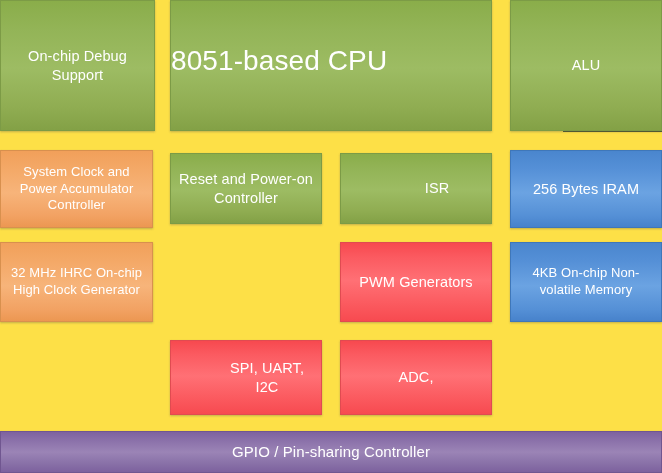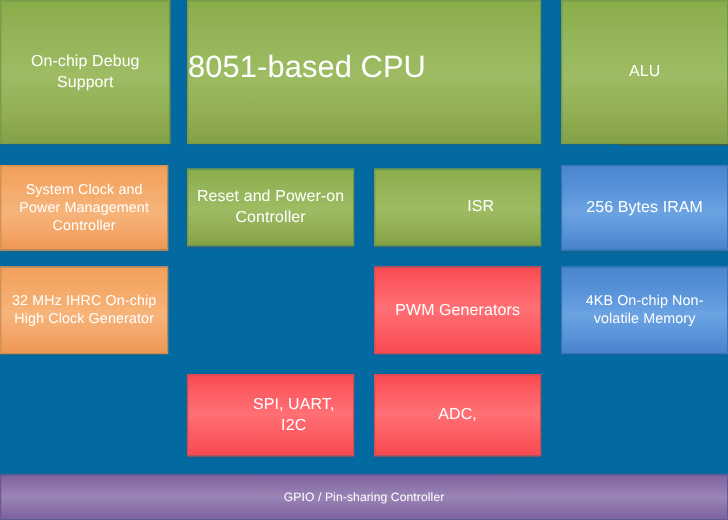--- a/index.html
+++ b/index.html
@@ -11,21 +11,21 @@
   body {
     width: 662px;
     height: 473px;
     font-family: "Liberation Sans", sans-serif;
     overflow: hidden;
   }
   #diagram {
     position: relative;
     width: 662px;
     height: 473px;
-    background: #0369a1;
+    background: #fde047;
   }
 
   .block {
     position: absolute;
     box-sizing: border-box;
     display: flex;
     align-items: center;
     justify-content: center;
     text-align: center;
     color: #ffffff;
@@ -90,21 +90,21 @@
       #737f44 70%,
       #626f36 100%);
     border: 1px solid #4f5b2b;
     box-shadow: none;
   }
 
   
   .t-cpu   { font-size: 28px; }
   .t-std   { font-size: 14.5px; }
   .t-small { font-size: 13px; }
-  .t-gpio  { font-size: 11px; }
+  .t-gpio  { font-size: 15px; }
   .t-acc   { font-size: 12.5px; }
 
   
   .cpu-label {
     position: absolute;
     left: 0;
     right: 0;
     top: 42px;
     text-align: left;
   }
@@ -150,21 +150,21 @@
       <div class="acc-row">Accumulator</div>
       <div class="acc-row">PC, SP, DPTR</div>
     </div>
   </div>
 
   <div class="block fill-green t-std" style="left:510px; top:0px; width:152px; height:131px;">
     <span>ALU</span>
   </div>
 
   <div class="block fill-orange t-small" style="left:0px; top:150px; width:153px; height:78px;">
-    <span>System Clock and Power Management Controller</span>
+    <span>System Clock and Power Accumulator Controller</span>
   </div>
 
   <div class="block fill-green t-std" style="left:170px; top:153px; width:152px; height:71px;">
     <span>Reset and Power-on Controller</span>
   </div>
 
   <div class="block fill-green t-std" style="left:340px; top:153px; width:152px; height:71px;padding-left:48px;">
     <span>ISR</span>
   </div>
 

